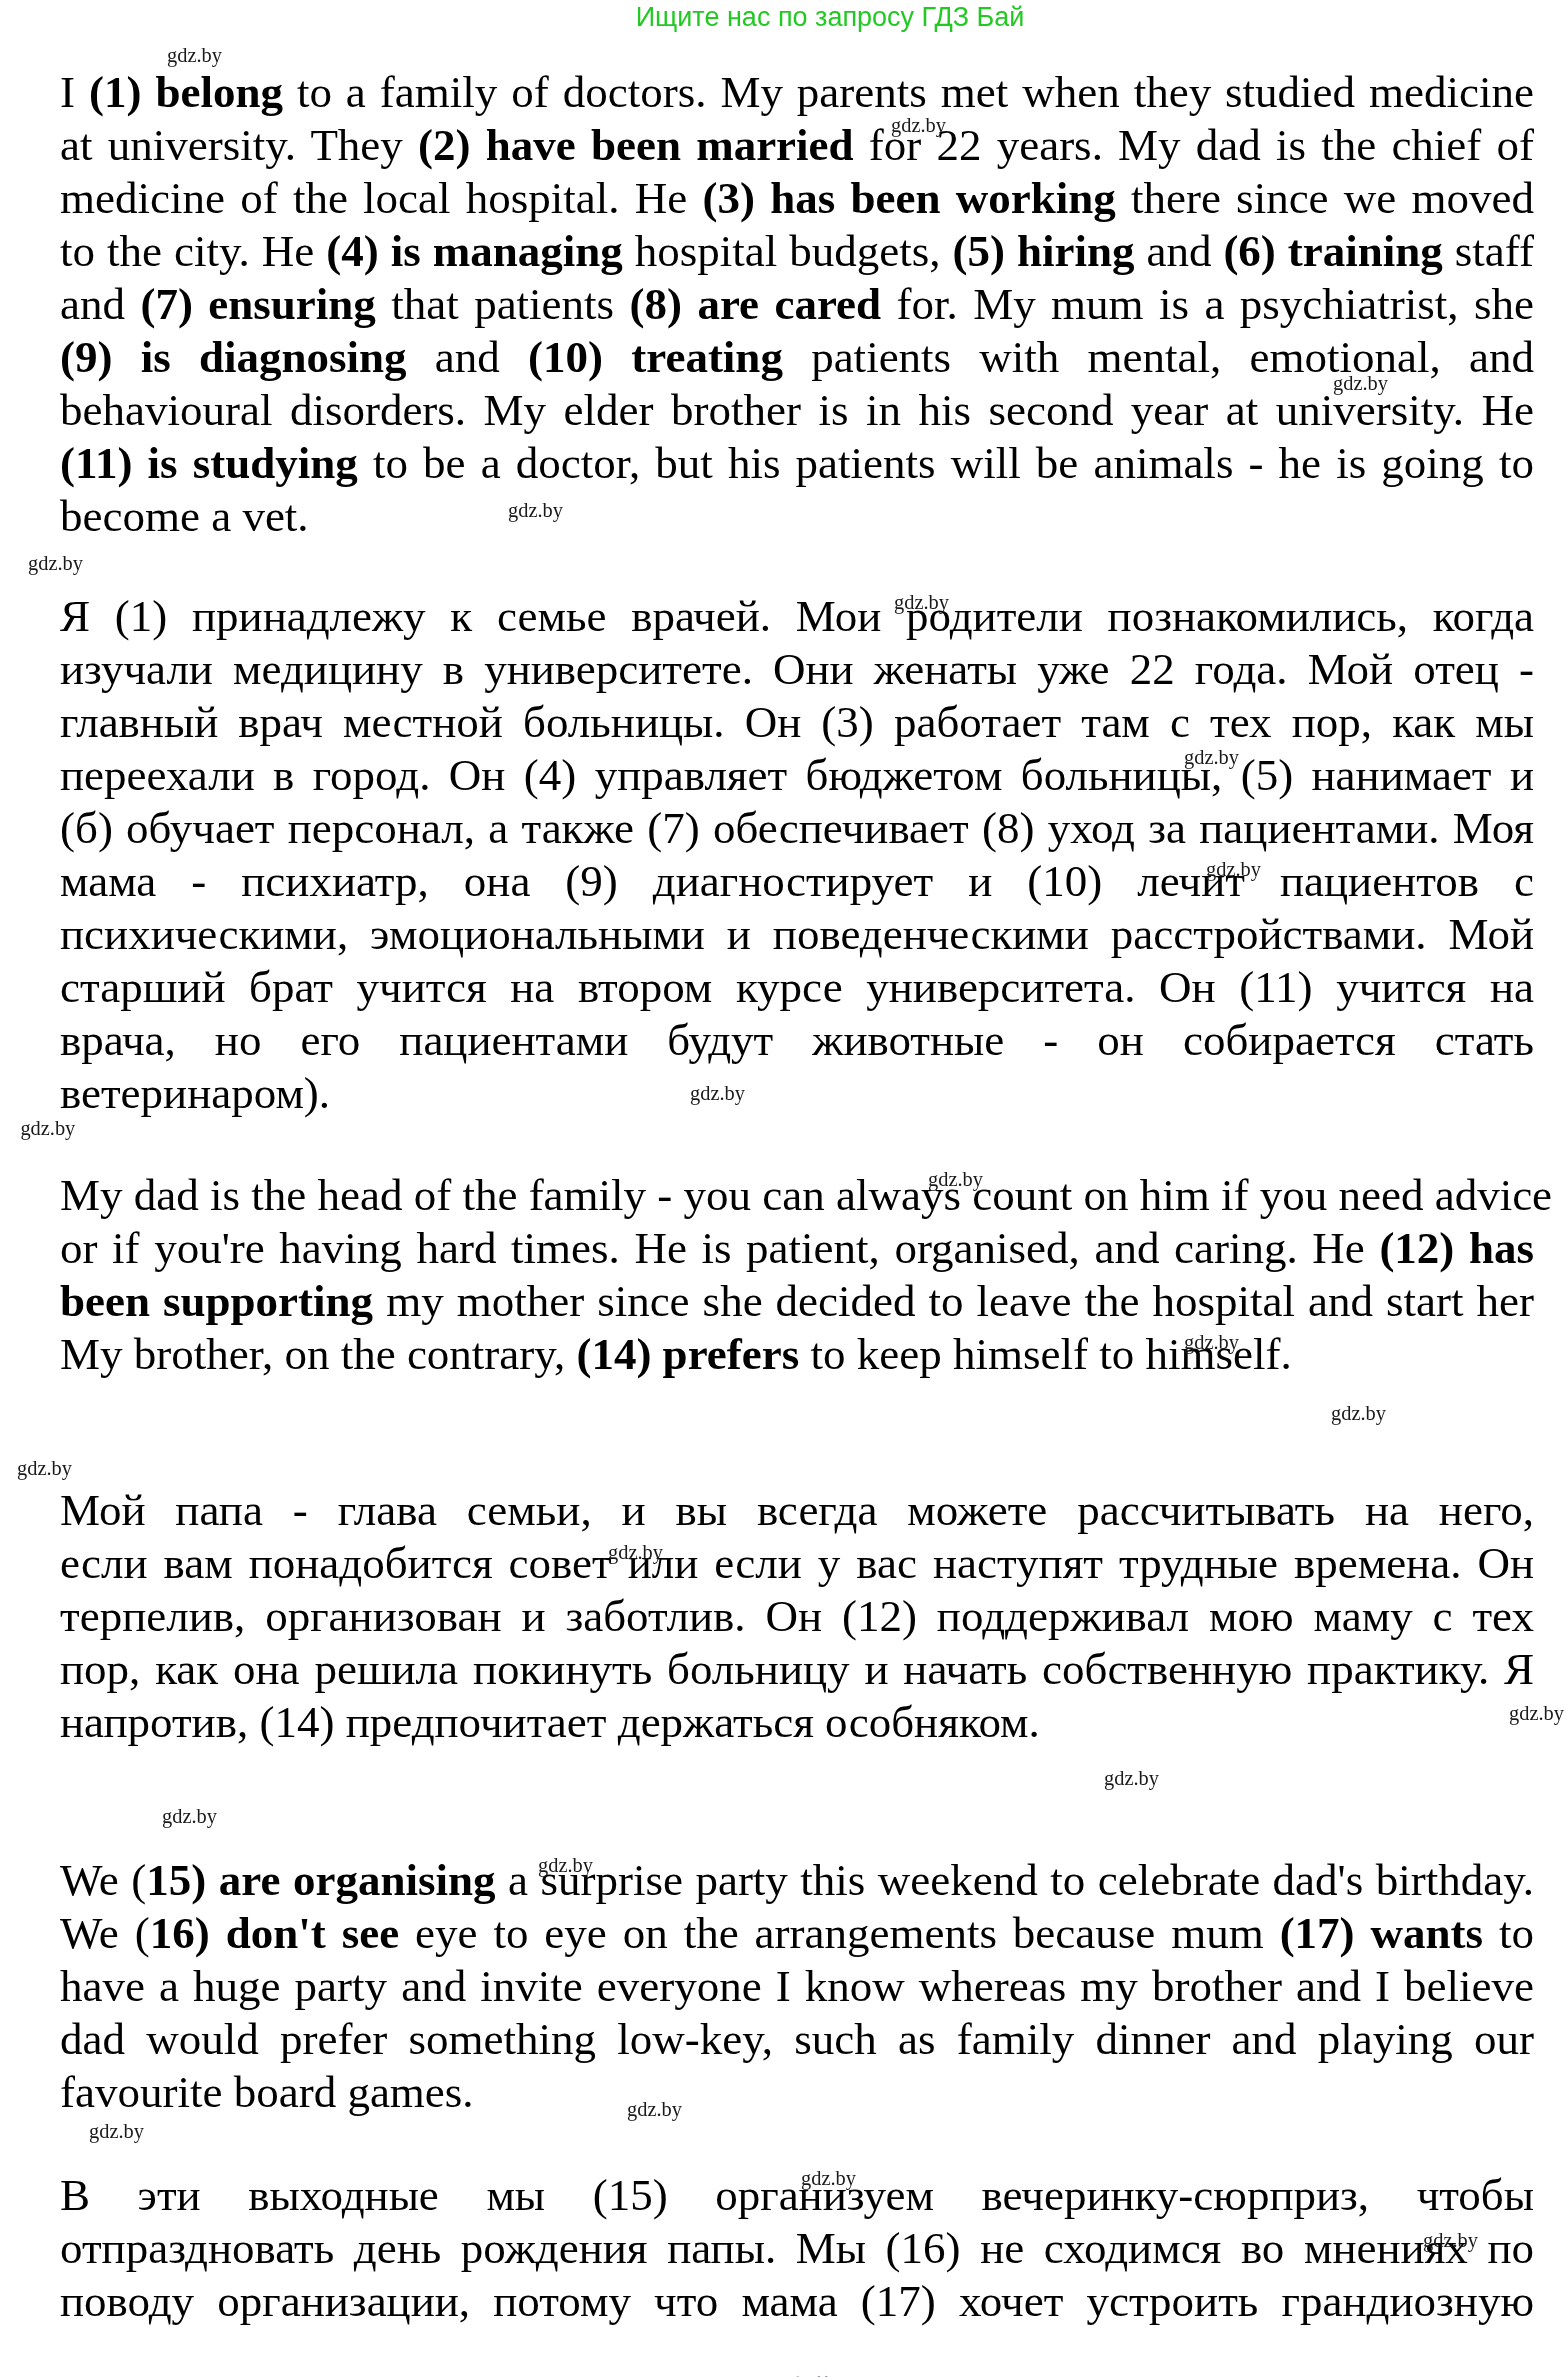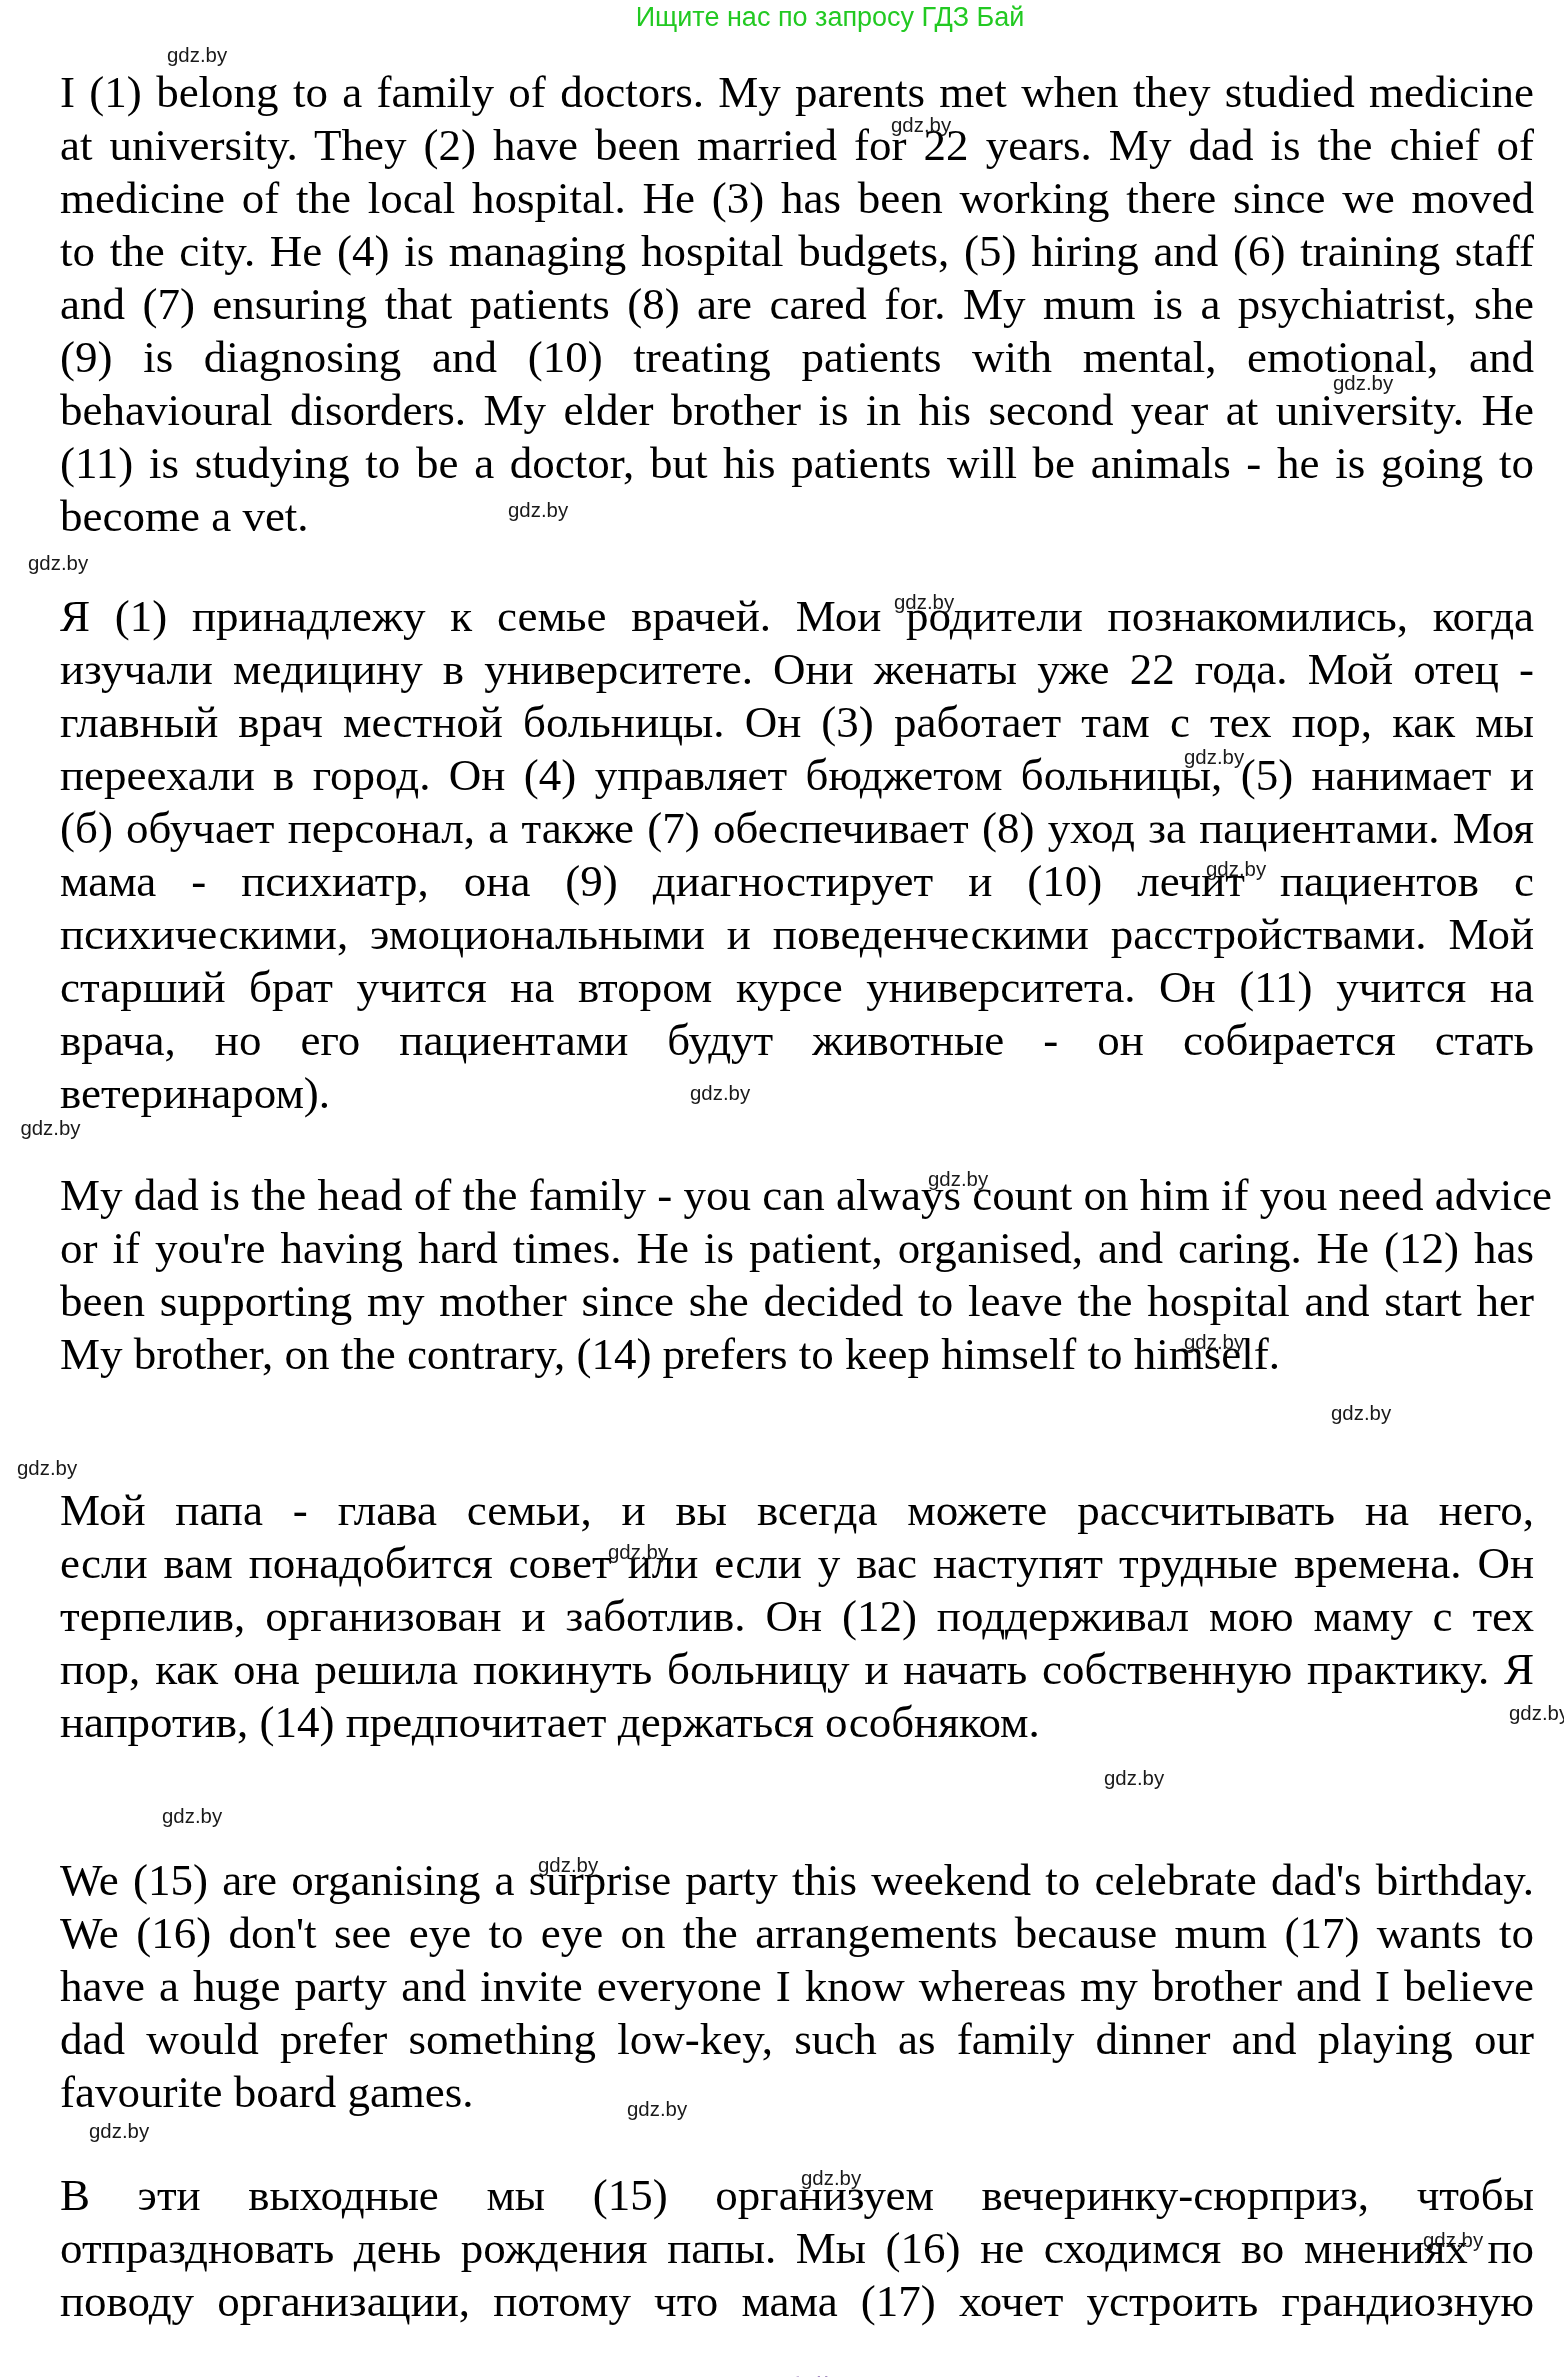--- a/index.html
+++ b/index.html
@@ -12,23 +12,23 @@
     position: absolute; left: 0; top: 2343px; width: 1564px; text-align: center;
     font-family: "Liberation Sans", sans-serif; font-size: 27px; line-height: 31px; margin-top: 30px;
   }
   .para {
     position: absolute; left: 60px; width: 1474px;
     font-family: "Liberation Serif", serif; font-size: 45px; line-height: 53px; color: #000;
   }
   .line { display: block; height: 53px; white-space: nowrap; overflow: visible; }
   .line.j { text-align: justify; text-align-last: justify; white-space: normal; }
   .line.l { text-align: center; text-align-last: left; }
-  .b { font-weight: normal; }
+  .b { font-weight: bold; }
   .wm {
-    position: absolute; font-family: Liberation Sans, sans-serif; font-size: 20.4px;
+    position: absolute; font-family: Liberation Serif, serif; font-size: 20.4px;
     line-height: 22px; color: #1a1a1a; white-space: nowrap;
   }
 </style>
 </head>
 <body>
 
 <div class="site-banner" style="color: rgb(34, 201, 34);">Ищите нас по запросу ГДЗ Бай</div>
 
 <div id="doc">
     <div class="para" style="top: 66px;">

